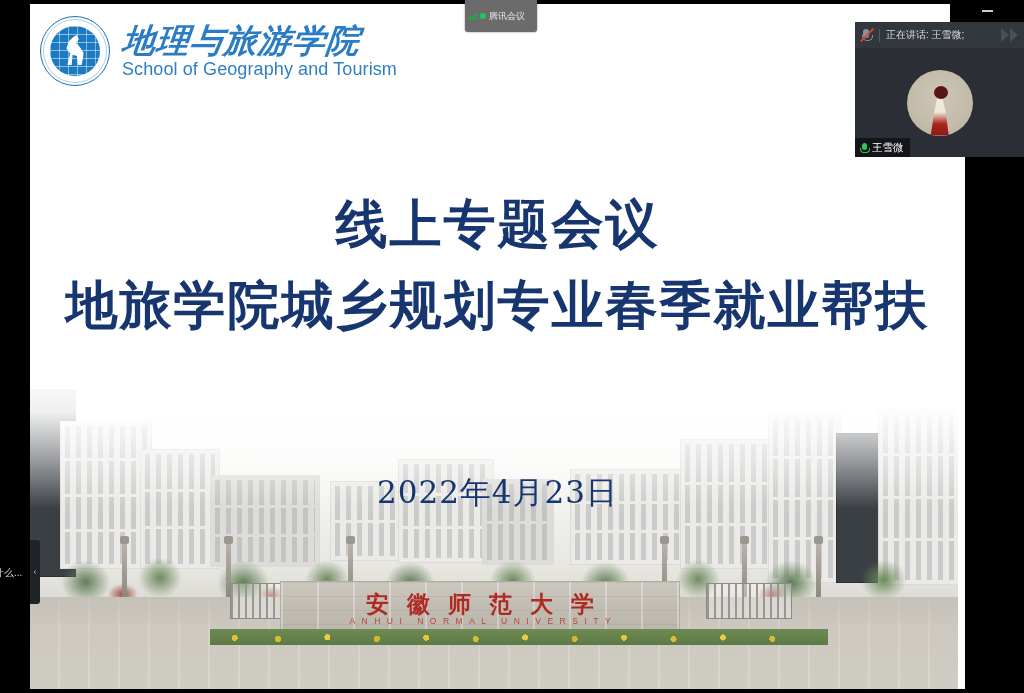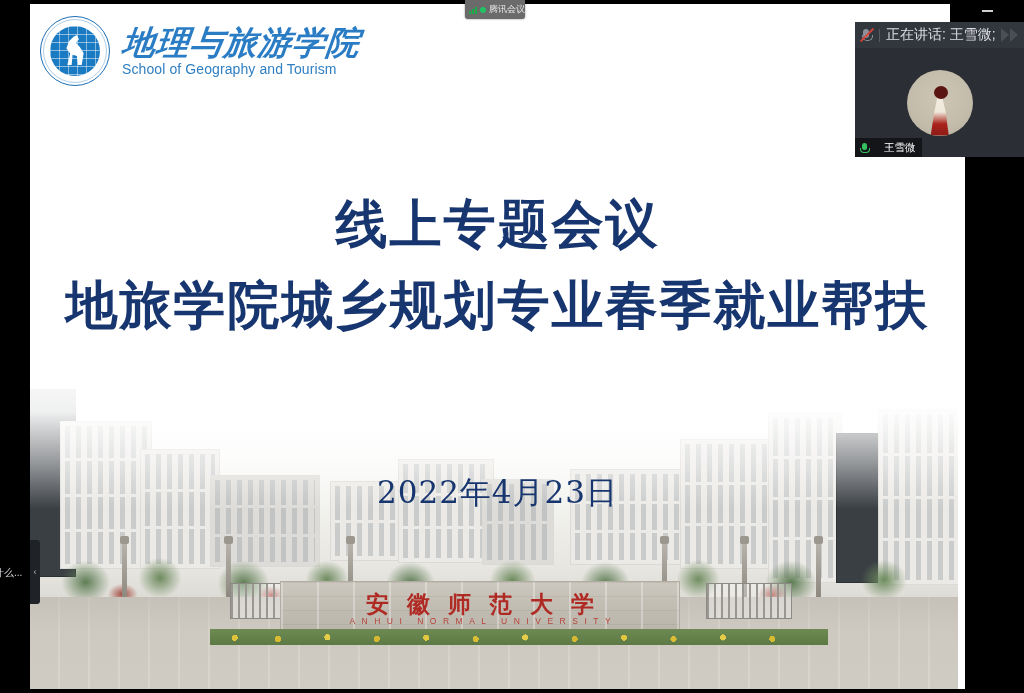--- a/index.html
+++ b/index.html
@@ -20,25 +20,25 @@
     height: 693px;
     background: #000000;
     overflow: hidden;
   }
 
   
   .meeting-pill {
     position: absolute;
     left: 465px;
     top: 0px;
-    height: 19px;
+    height: 32px;
     display: flex;
     align-items: center;
     gap: 3px;
-    padding: 0 0 0 4px;
+    padding: 0 12px 0 4px;
     background: #6b6b6b;
     border-radius: 0 0 3px 3px;
     box-shadow: 0 0 2px rgba(0,0,0,.5);
     z-index: 60;
   }
   .signal-icon {
     display: inline-flex;
     align-items: flex-end;
     gap: 1px;
     height: 8px;
@@ -338,21 +338,21 @@
     font-size: 33px;
     font-style: italic;
     font-weight: 700;
     color: #2a7dc4;
     letter-spacing: 1px;
     line-height: 1.05;
     white-space: nowrap;
     transform: skewX(-6deg);
   }
   .wordmark-en {
-    font-size: 14px;
+    font-size: 18px;
     color: #2f7fc2;
     letter-spacing: .1px;
     white-space: nowrap;
     line-height: 1;
   }
 
   
   .title-block {
     position: absolute;
     left: 0; right: 0;
@@ -428,21 +428,21 @@
     width: 18px; height: 1.8px;
     background: #d9453a;
     transform: rotate(-45deg);
   }
   .vt-divider {
     width: 1px; height: 13px;
     background: #565b63;
     flex: none;
   }
   .vt-speaking {
-    font-size: 14px;
+    font-size: 10px;
     color: #dcdee2;
     white-space: nowrap;
     overflow: hidden;
     flex: 1;
   }
   .vt-collapse {
     display: flex;
     gap: 1px;
     flex: none;
     padding-right: 2px;
@@ -491,21 +491,21 @@
     background: linear-gradient(to bottom, #f2ece0 0%, #efe8db 40%, #a9231c 70%, #8d1a15 100%);
     clip-path: polygon(42% 0%, 62% 4%, 78% 40%, 92% 100%, 10% 100%, 26% 42%);
   }
   .vt-footer {
     position: absolute;
     left: 0;
     bottom: 0;
     height: 19px;
     display: flex;
     align-items: center;
-    gap: 15px;
+    gap: 3px;
     padding: 0 6px 0 4px;
     background: rgba(0,0,0,.55);
   }
   .mic-on-icon {
     position: relative;
     width: 10px; height: 12px;
     flex: none;
   }
   .mic-on-icon .body {
     position: absolute;

